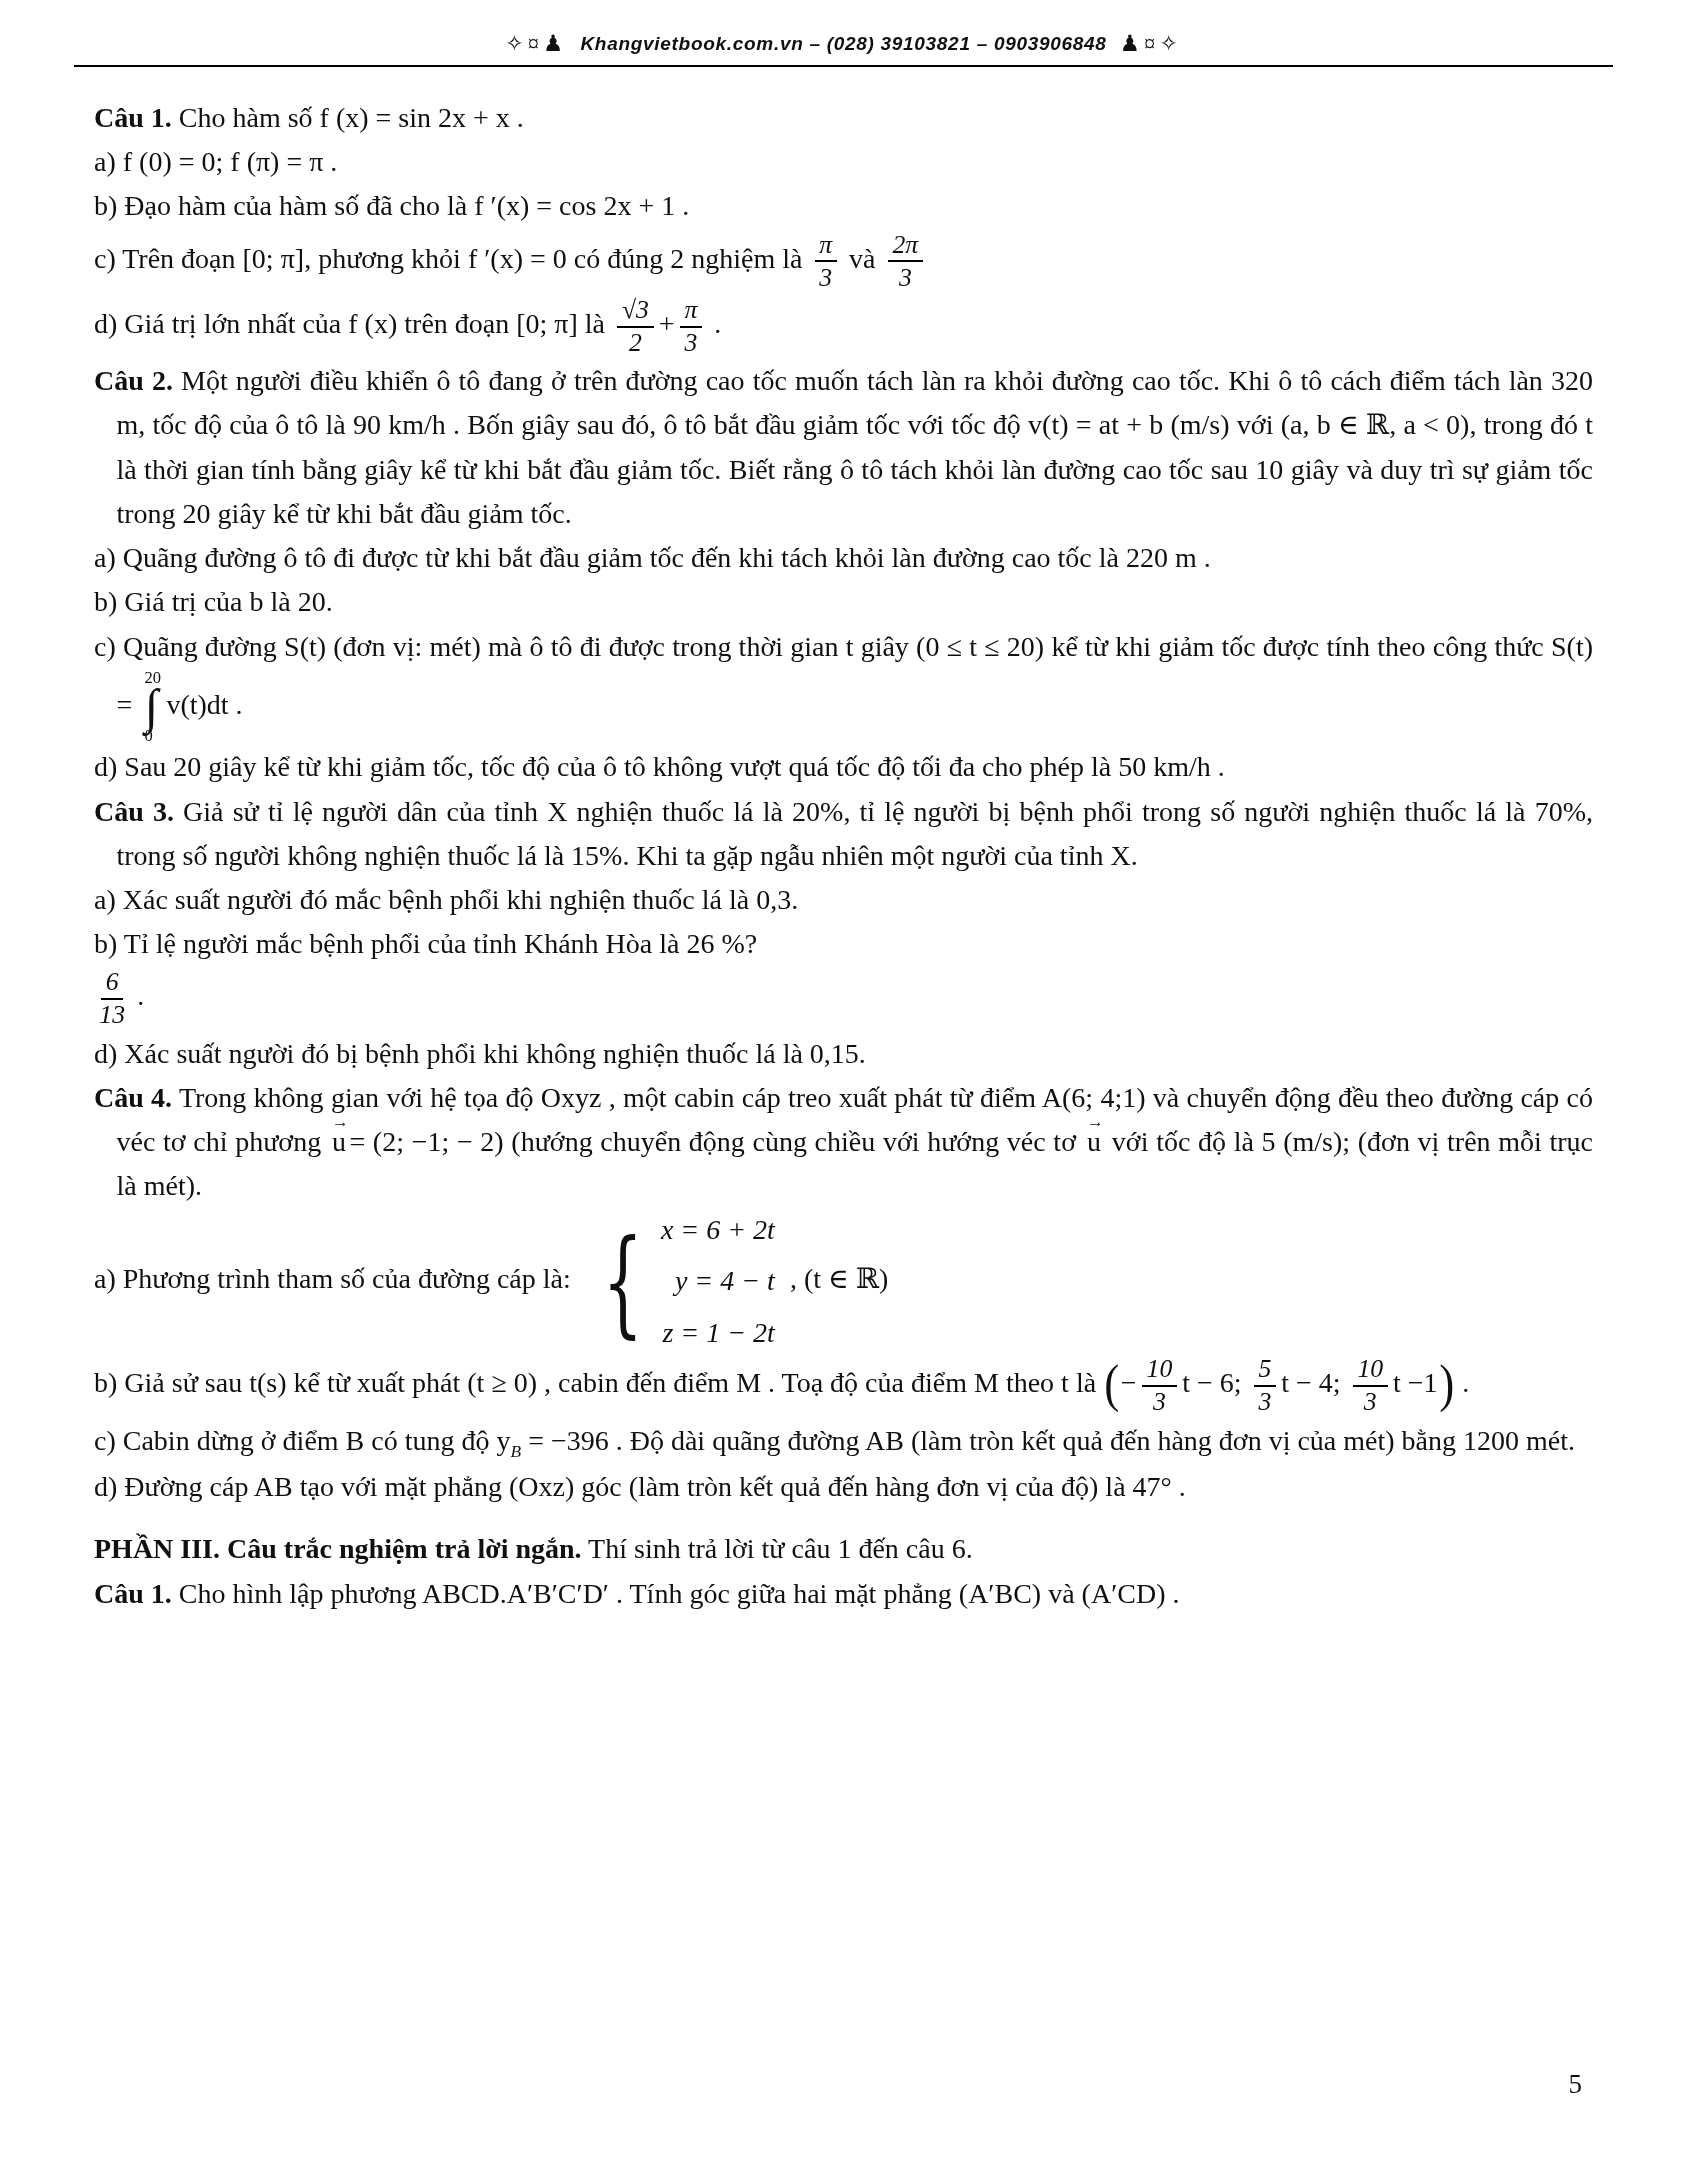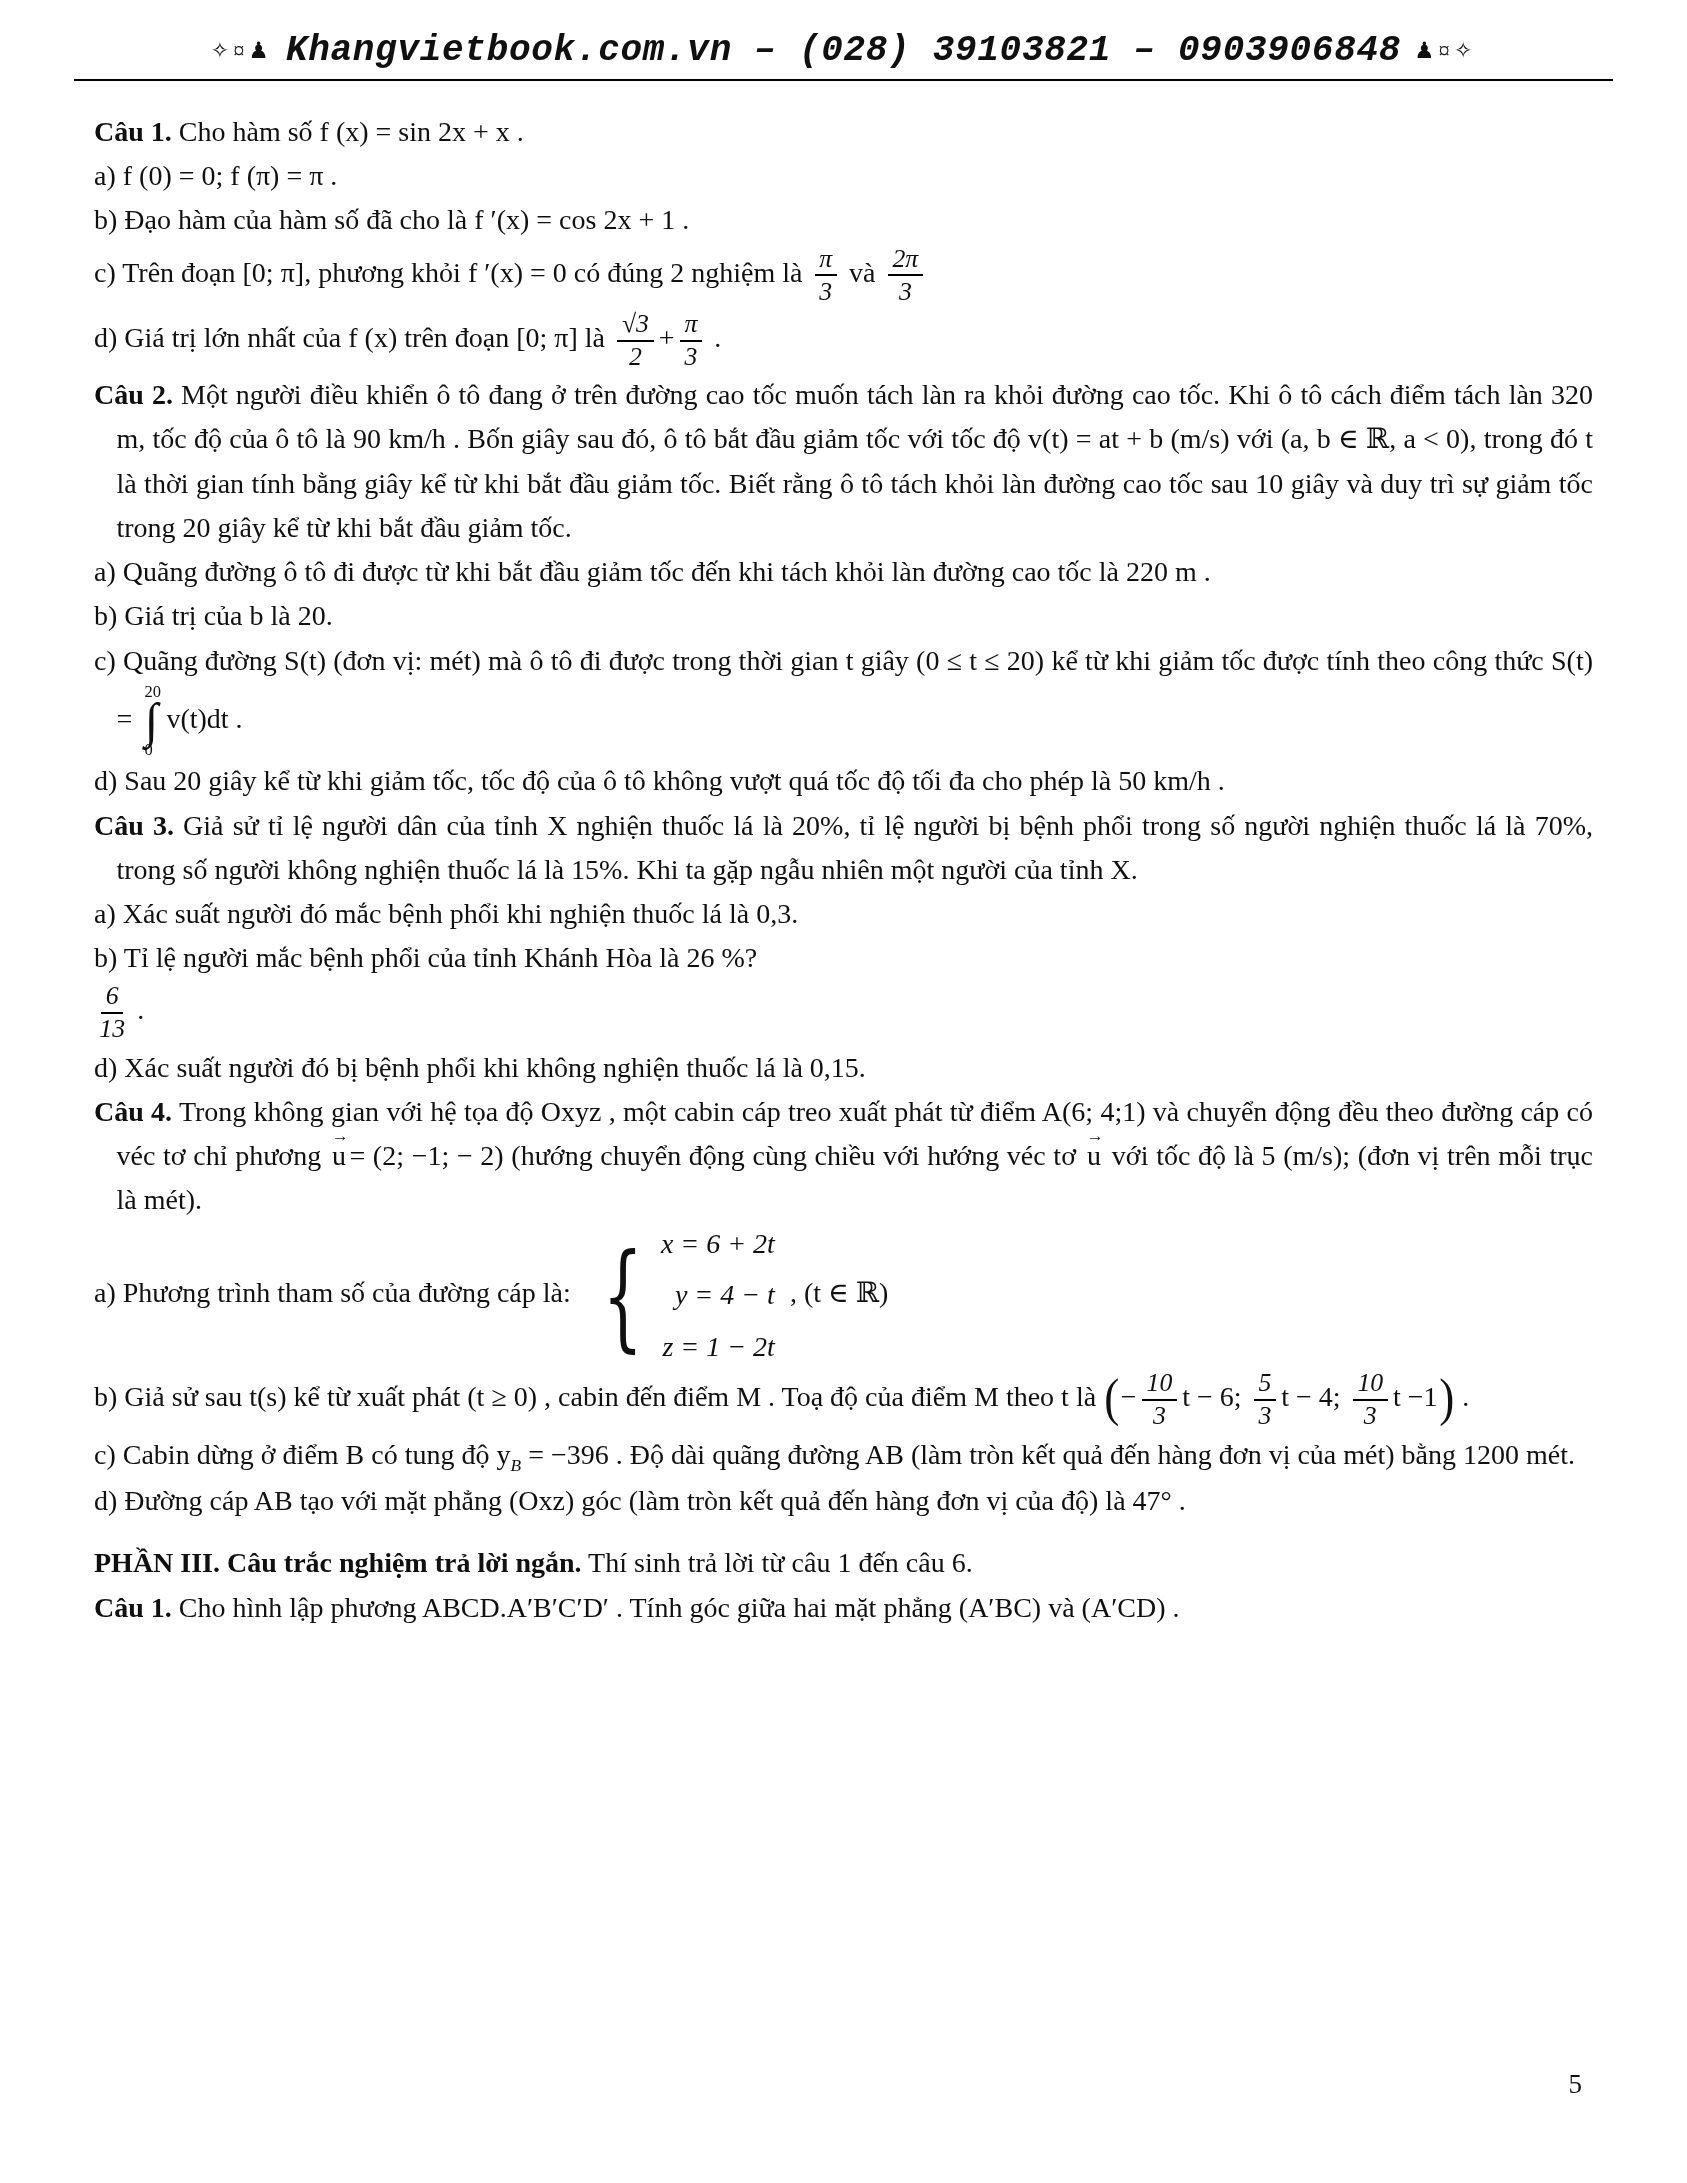--- a/index.html
+++ b/index.html
@@ -6,21 +6,21 @@
   html,body { margin:0; padding:0; }
   body {
     width:1687px; height:2183px; background:#ffffff; position:relative;
     font-family:"Liberation Serif","DejaVu Serif",serif;
     font-size:28px; color:#101010; overflow:hidden;
   }
   .page { position:absolute; inset:0; padding:30px 94px 0 94px; box-sizing:border-box; }
 
   
   .header-row { display:flex; justify-content:center; align-items:center; gap:13.2px; padding-bottom:8px; }
-  .header-title { font-family:Liberation Mono, monospace; font-style:italic; font-weight:bold; font-size:36px; letter-spacing:0.7px; }
+  .header-title { font-family:Liberation Sans, sans-serif; font-style:italic; font-weight:bold; font-size:19px; letter-spacing:0.7px; }
   .header-symbols { font-size:22.5px; letter-spacing:4px; }
   .header-rule { border:none; border-top:2.3px solid #000; margin:0 -20px 29px -20px; }
 
   
   .para { margin:0; padding-left:22.5px; text-indent:-22.5px; text-align:justify; line-height:1.58; }
   .part { margin-top:18.5px; }
   .m { }
   .b { font-weight:bold; }
 
   

